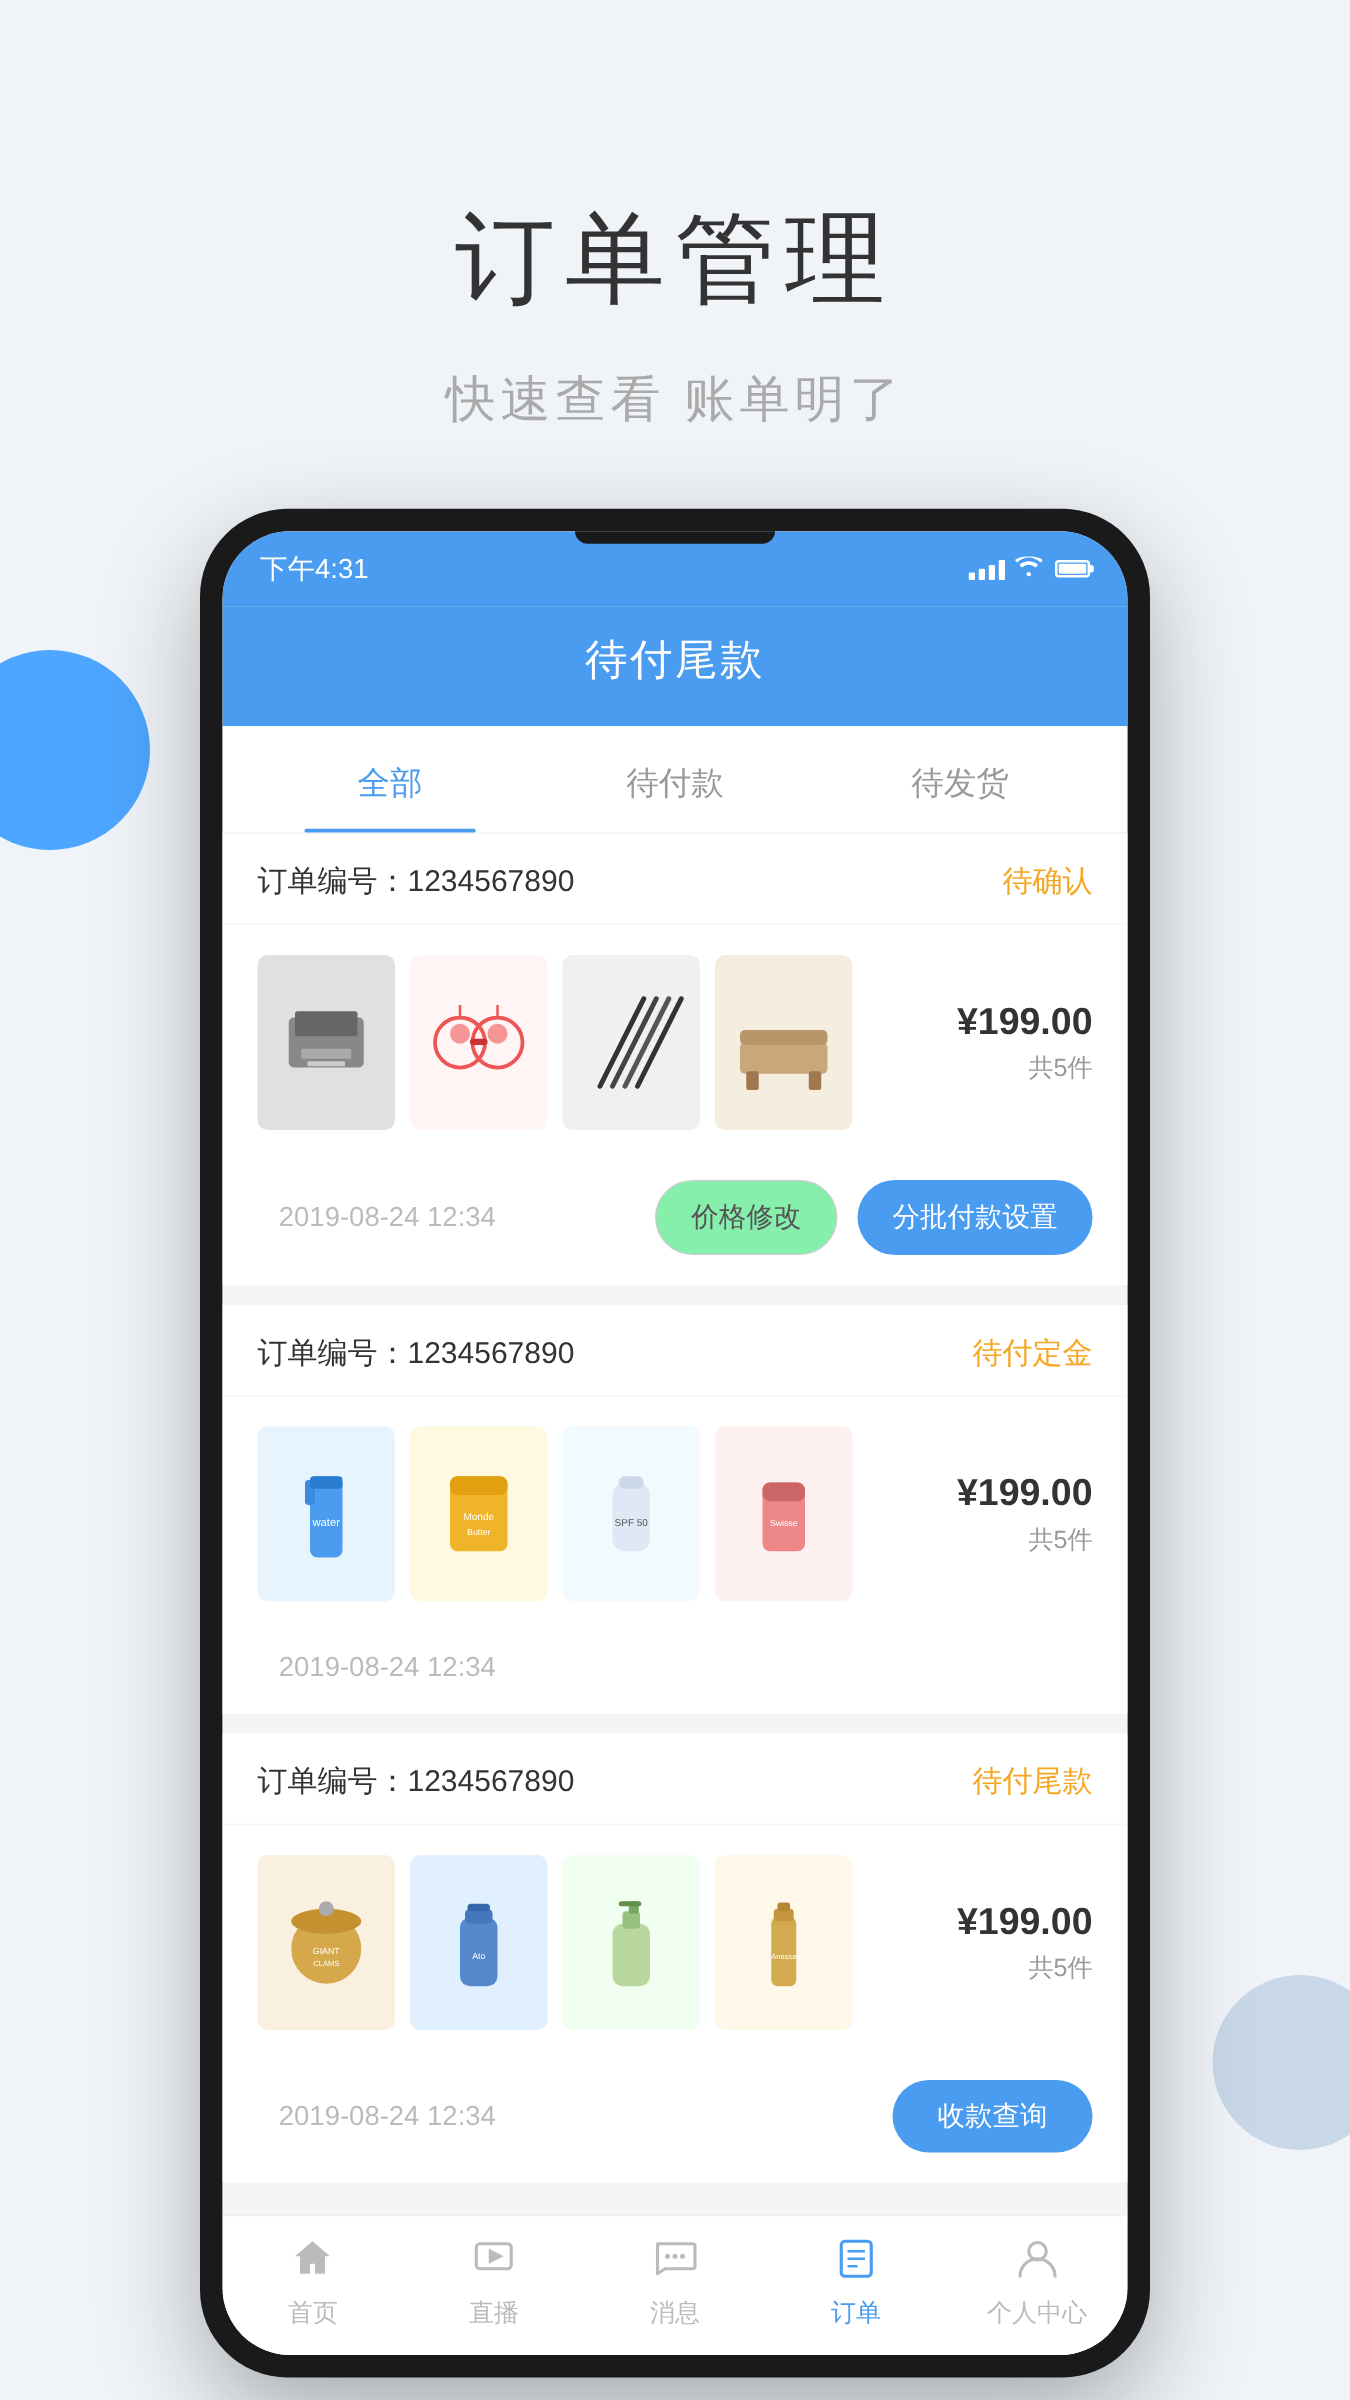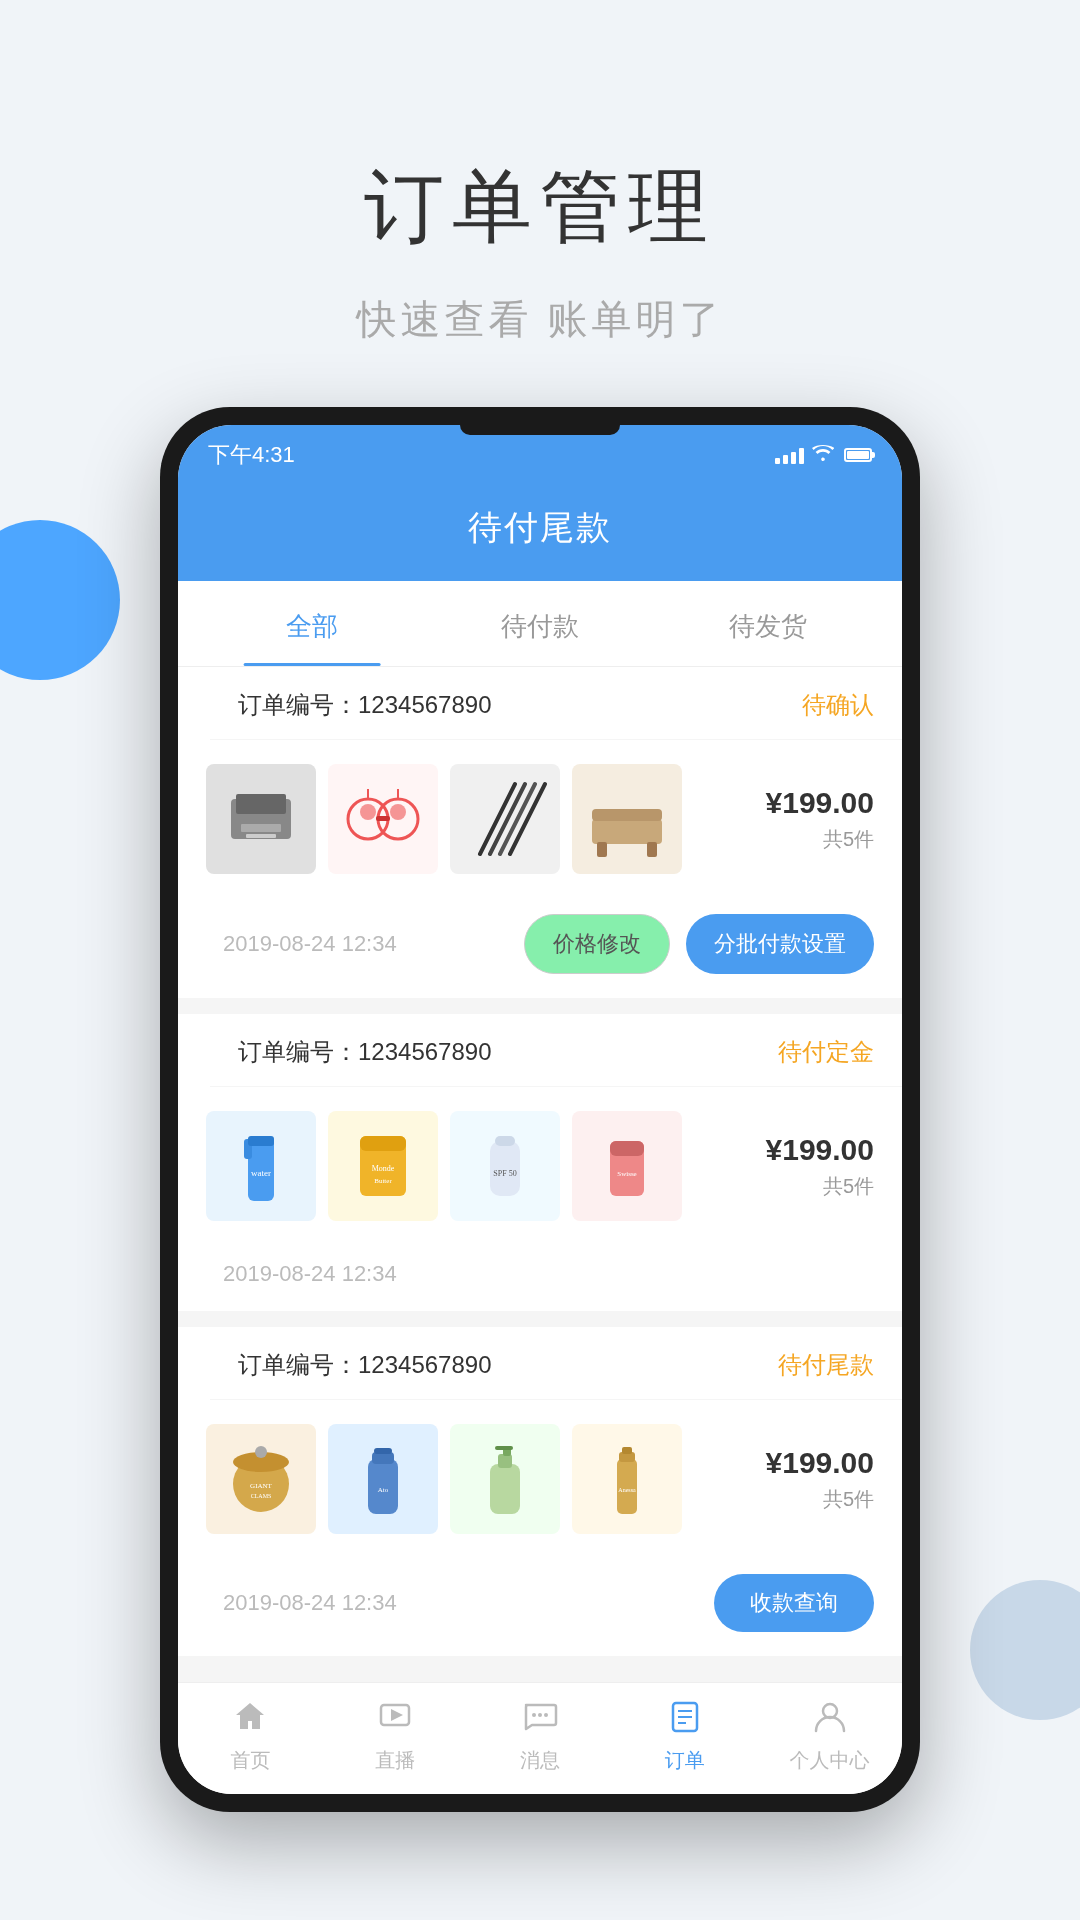--- a/index.html
+++ b/index.html
@@ -207,21 +207,20 @@
     .order-card {
       background: white;
       margin-bottom: 16px;
     }
     .order-header {
       display: flex;
       align-items: center;
       justify-content: space-between;
       padding: 22px 28px 18px;
       border-bottom: 1px solid #f5f5f5;
-      margin-left: 32px;
     }
     .order-number {
       font-size: 24px;
       color: #333;
     }
     .order-status {
       font-size: 24px;
       color: #f5a623;
     }
     .order-items {
@@ -230,28 +229,27 @@
       padding: 24px 28px;
       gap: 20px;
     }
     .item-images {
       display: flex;
       gap: 12px;
       flex: 1;
     }
     .item-image {
       width: 110px;
-      height: 110px;
+      height: 140px;
       border-radius: 8px;
       background: #f0f0f0;
       display: flex;
       align-items: center;
       justify-content: center;
       overflow: hidden;
-      font-family: Liberation Serif, serif;
     }
     .order-price-col {
       text-align: right;
       min-width: 120px;
     }
     .order-price {
       font-size: 30px;
       font-weight: 600;
       color: #333;
     }

